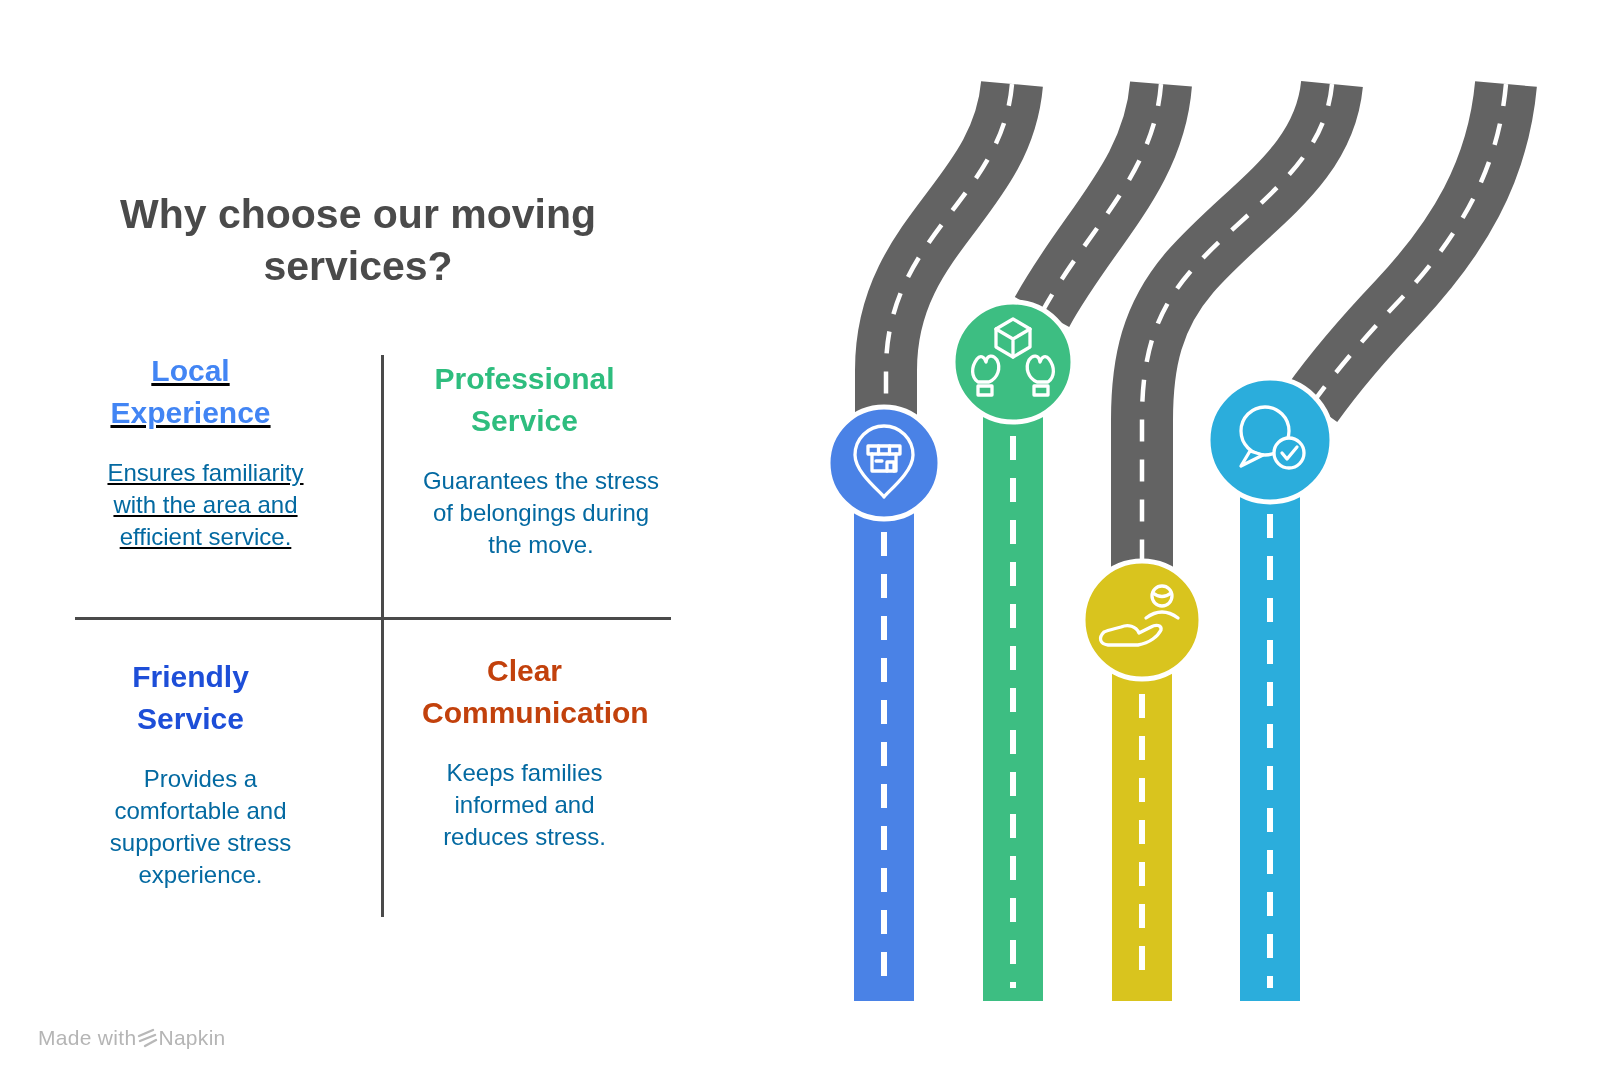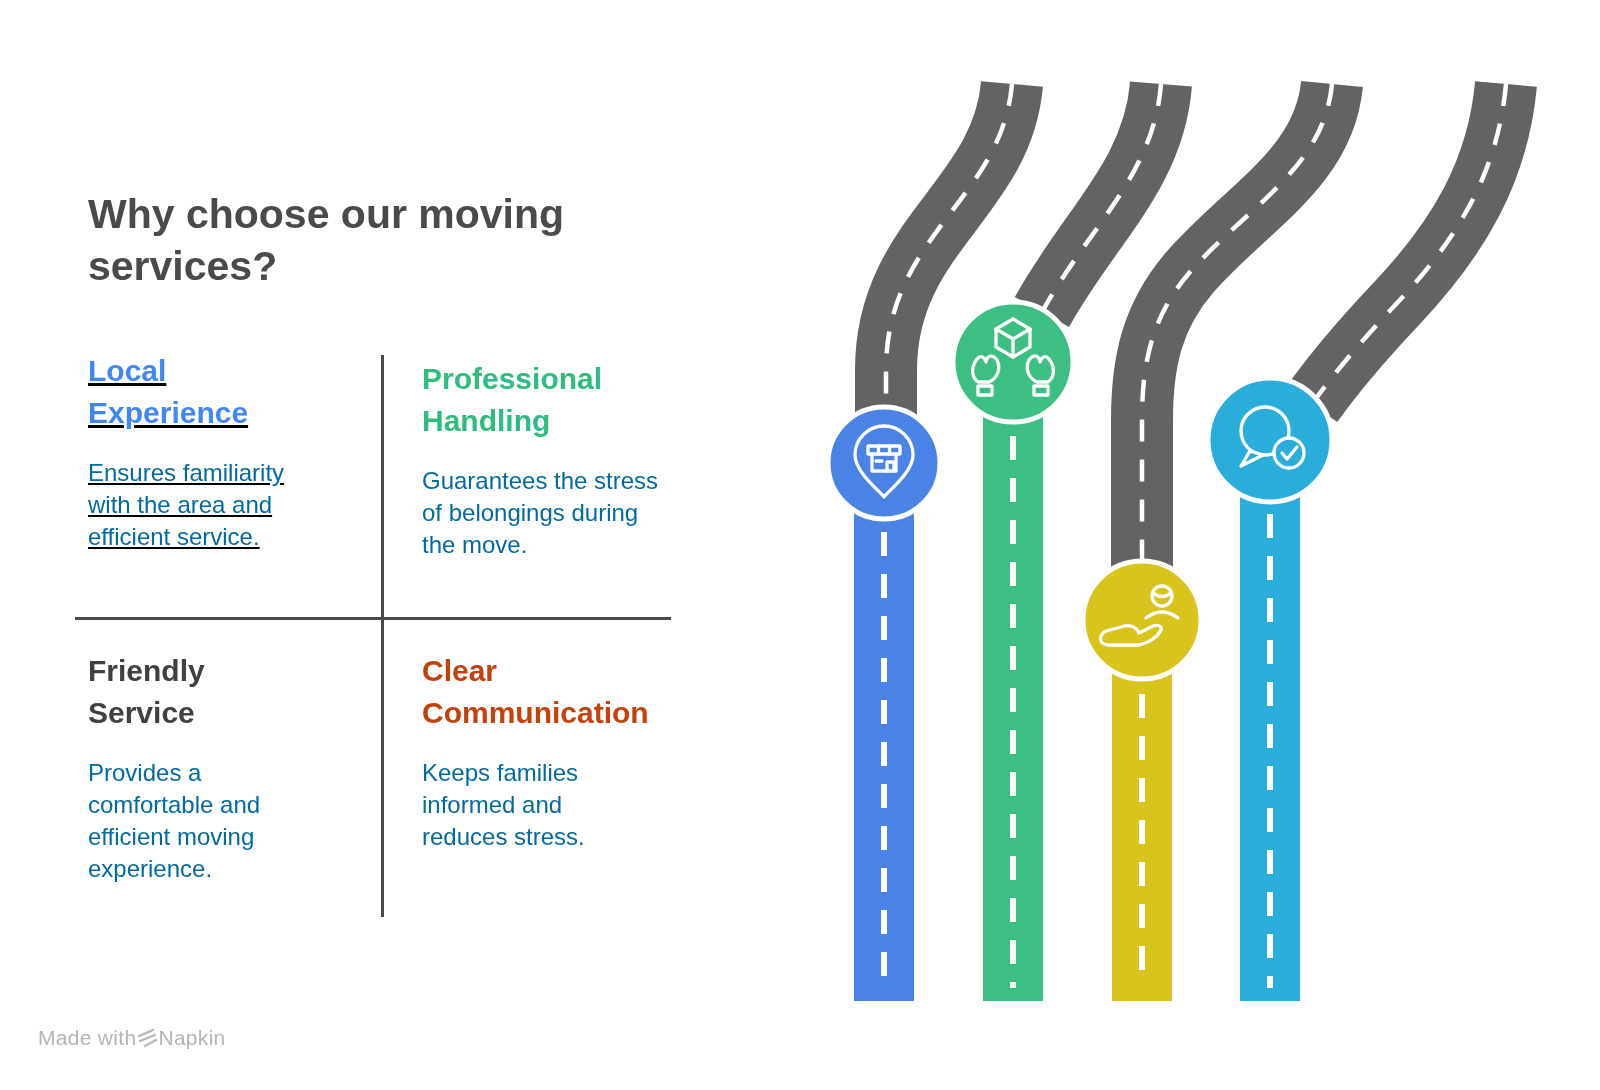--- a/index.html
+++ b/index.html
@@ -1,18 +1,19 @@
 <!DOCTYPE html>
 <html><head>
 <meta charset="utf-8">
 <style>
   html,body{margin:0;padding:0;background:#ffffff;}
   .canvas{
     position:relative;width:1600px;height:1090px;background:#ffffff;overflow:hidden;
     font-family:"Liberation Sans",sans-serif;
+    text-align:center;
   }
   .roads{position:absolute;left:0;top:0;width:1600px;height:1090px;}
   .title{
     position:absolute;left:88px;top:188px;width:540px;
     font-size:41px;font-weight:700;color:#4a4a4a;line-height:1.28;margin:0;
   }
   .feature{position:absolute;}
   .f-q1{left:88px;top:350px;text-decoration:underline;}
   .f-q2{left:422px;top:358px;}
   .f-q3{left:88px;top:650px;}
@@ -118,27 +119,27 @@
 
   <div class="div-v"></div>
   <div class="div-h"></div>
 
   <div class="feature f-q1">
     <h2 class="f-heading" style="color: rgb(66, 133, 244);">Local Experience</h2>
     <div class="f-body">Ensures familiarity with the area and efficient service.</div>
   </div>
 
   <div class="feature f-q2">
-    <h2 class="f-heading" style="color: rgb(46, 189, 126);">Professional Handling</h2>
+    <h2 class="f-heading" style="color: rgb(46, 189, 126);">Professional Service</h2>
     <div class="f-body">Guarantees the stress of belongings during the move.</div>
   </div>
 
   <div class="feature f-q3">
-    <h2 class="f-heading" style="color: #404040;">Friendly Service</h2>
-    <div class="f-body">Provides a comfortable and efficient moving experience.</div>
+    <h2 class="f-heading" style="color: #1d4ed8; margin-top: 6px;">Friendly Service</h2>
+    <div class="f-body">Provides a comfortable and supportive stress experience.</div>
   </div>
 
   <div class="feature f-q4">
     <h2 class="f-heading" style="color: #c2410c;">Clear Communication</h2>
     <div class="f-body">Keeps families informed and reduces stress.</div>
   </div>
 
   <div class="watermark">
     <span>Made with</span>
     <svg width="22" height="22" viewBox="0 0 22 22">

